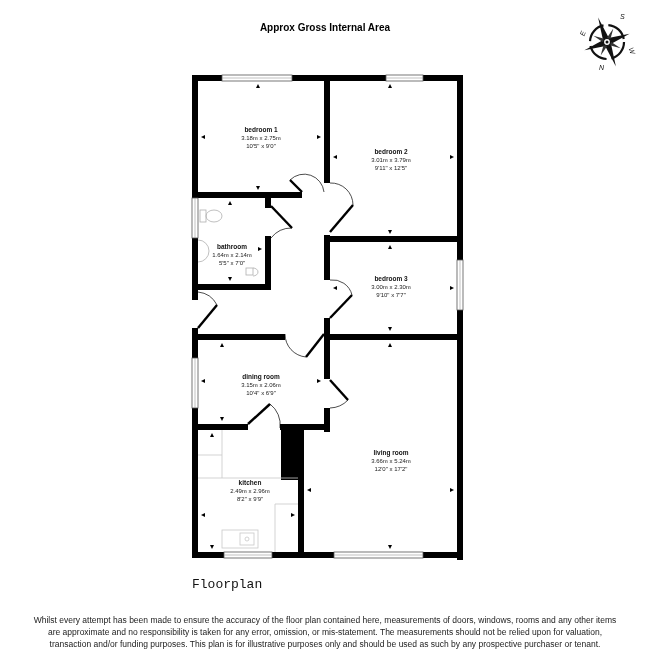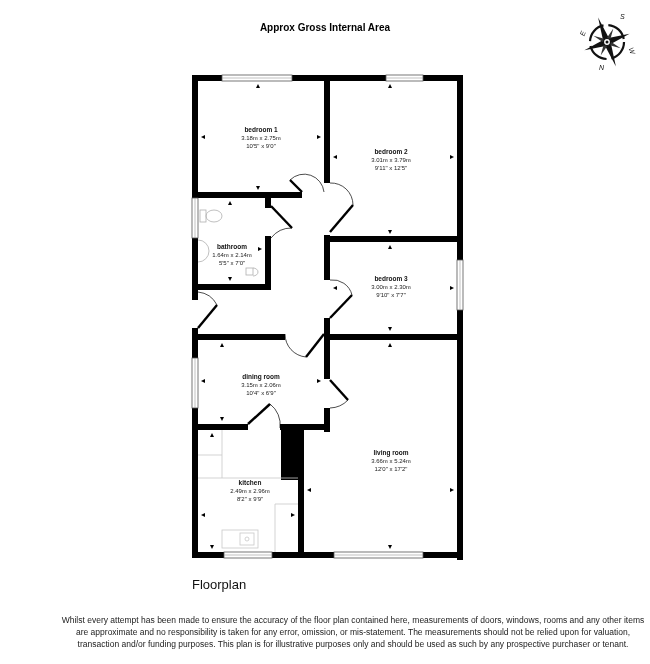--- a/index.html
+++ b/index.html
@@ -2,22 +2,22 @@
 <html><head>
   <meta charset="utf-8">
   <style>
     html, body { margin: 0; padding: 0; background: #ffffff; }
     body { width: 650px; height: 664px; position: relative; overflow: hidden; font-family: "Liberation Sans", sans-serif; color: #000; }
     .header { position: absolute; left: 0; top: 22px; width: 650px; text-align: center; font-weight: bold; font-size: 10px; line-height: 12px; }
     .compass { position: absolute; left: 578px; top: 10px; width: 58px; height: 62px; }
     .plan { position: absolute; left: 0; top: 0; width: 650px; height: 664px; }
     .room-label { position: absolute; text-align: center; font-size: 6px; line-height: 8px; color: #222; width: 120px; }
     .room-label .name { font-weight: bold; font-size: 6.5px; color: #111; }
-    .floor-title { position: absolute; left: 192px; top: 577px; font-size: 13px; color: #111; }
-    .disclaimer { position: absolute; left: 30px; top: 614px; width: 590px; text-align: center; font-size: 8.5px; line-height: 12px; color: #222; margin-left: 28px; }
+    .floor-title { position: absolute; left: 192px; top: 577px; font-size: 13px; color: #111; font-family: Liberation Mono, monospace; }
+    .disclaimer { position: absolute; left: 30px; top: 614px; width: 590px; text-align: center; font-size: 8.5px; line-height: 12px; color: #222; }
   </style>
 </head>
 <body>
 
 <div class="header">
   <div>Approx Gross Internal Area</div>
 </div>
 
 <svg class="compass" viewBox="0 0 58 62">
   <g transform="translate(29,32)">

